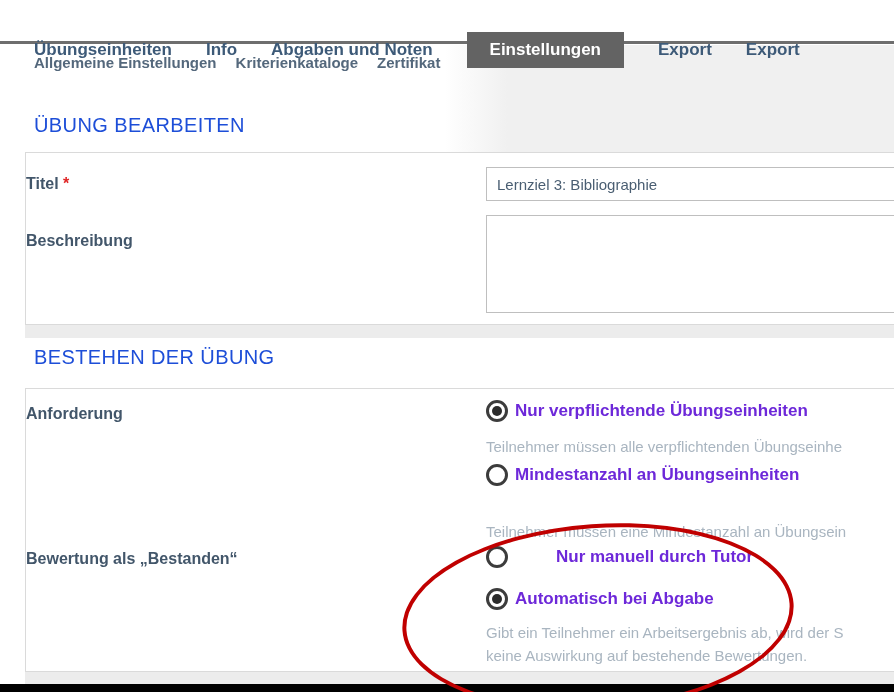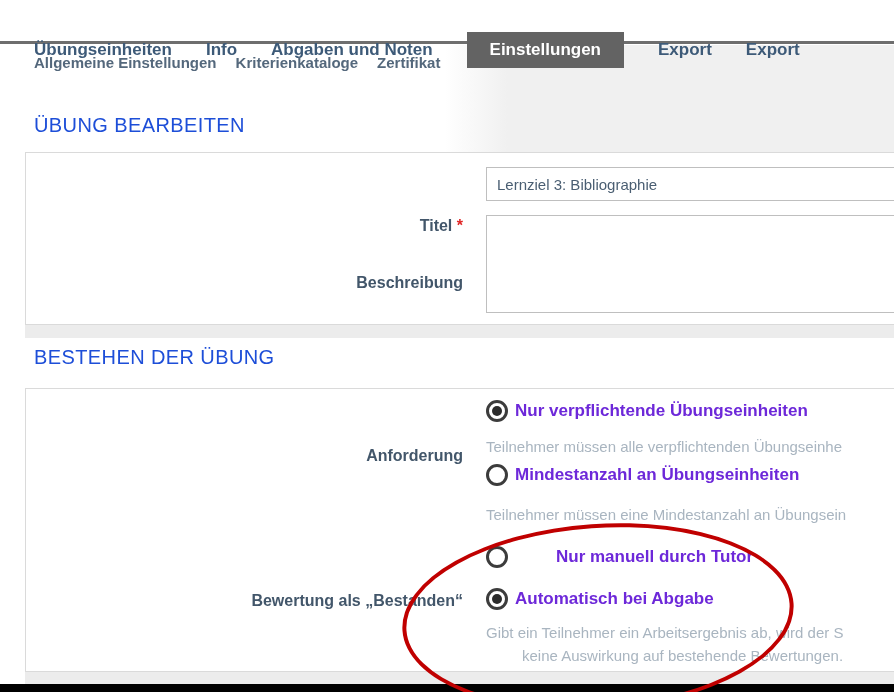--- a/index.html
+++ b/index.html
@@ -48,22 +48,22 @@
   }
   .st1 { top:114px; } .st2 { top:346px; }
   
   .panel {
     position:absolute; left:25px; width:880px; background:#ffffff;
     border:1px solid #dadada; border-right:none; z-index:2;
   }
   .panel1 { top:152px; height:173px; }
   .panel2 { top:388px; height:284px; }
   .flabel {
-    position:absolute; left:0; width:437px; text-align:right;
-    font-size:16px; font-weight:700; color:#42566a; white-space:nowrap;margin-top:42px;
+    position:absolute; left:0; width:437px; text-align:left;
+    font-size:16px; font-weight:700; color:#42566a; white-space:nowrap;
   }
   .req { color:#e02525; }
   .txt-input {
     position:absolute; left:460px; width:430px; height:34px;
     border:1px solid #bfbfbf; background:#fff; padding:0 10px;
     font-family:"Liberation Sans", sans-serif; font-size:15px; color:#4a5e72;
   }
   .txt-area {
     position:absolute; left:460px; width:430px;
     border:1px solid #bfbfbf; background:#fff; resize:none;
@@ -139,33 +139,33 @@
     <div class="radio-row" style="top:11px;">
       <span class="radio-circle checked"></span>
       <span class="radio-label">Nur verpflichtende Übungseinheiten</span>
     </div>
     <div class="help" style="top:49px;">Teilnehmer müssen alle verpflichtenden Übungseinhe</div>
 
     <div class="radio-row" style="top:75px;text-align:right;">
       <span class="radio-circle"></span>
       <span class="radio-label">Mindestanzahl an Übungseinheiten</span>
     </div>
-    <div class="help" style="top:117px;">Teilnehmer müssen eine Mindestanzahl an Übungsein</div>
+    <div class="help" style="top:134px;">Teilnehmer müssen eine Mindestanzahl an Übungsein</div>
 
     <div class="flabel" style="top:161px;">Bewertung als „Bestanden“</div>
 
     <div class="radio-row" style="top:157px;gap:48px;">
       <span class="radio-circle"></span>
       <span class="radio-label">Nur manuell durch Tutor</span>
     </div>
 
     <div class="radio-row" style="top:199px;text-align:center;">
       <span class="radio-circle checked"></span>
       <span class="radio-label">Automatisch bei Abgabe</span>
     </div>
     <div class="help" style="top:235px;">Gibt ein Teilnehmer ein Arbeitsergebnis ab, wird der S</div>
-    <div class="help" style="top:258px;margin-left:36px;">keine Auswirkung auf bestehende Bewertungen.</div>
+    <div class="help" style="top:258px;">keine Auswirkung auf bestehende Bewertungen.</div>
   </div>
 
   <div class="crop-bar"></div>
   <div class="annotation-ellipse"></div>
 
 </div>
 
 </body></html>

